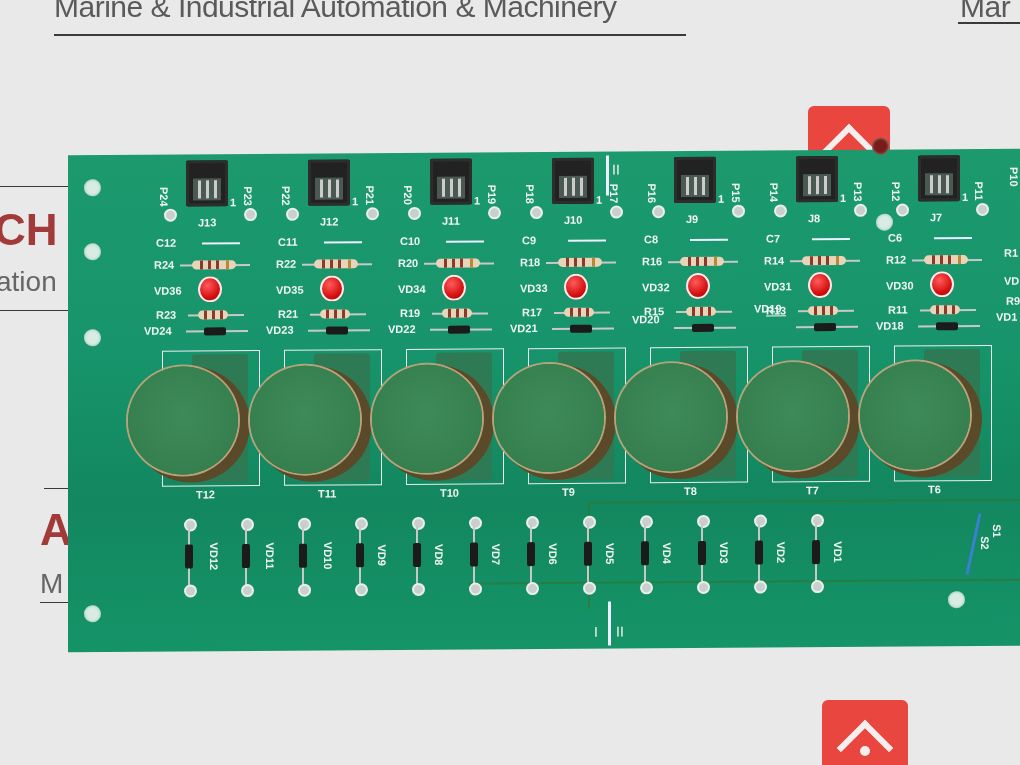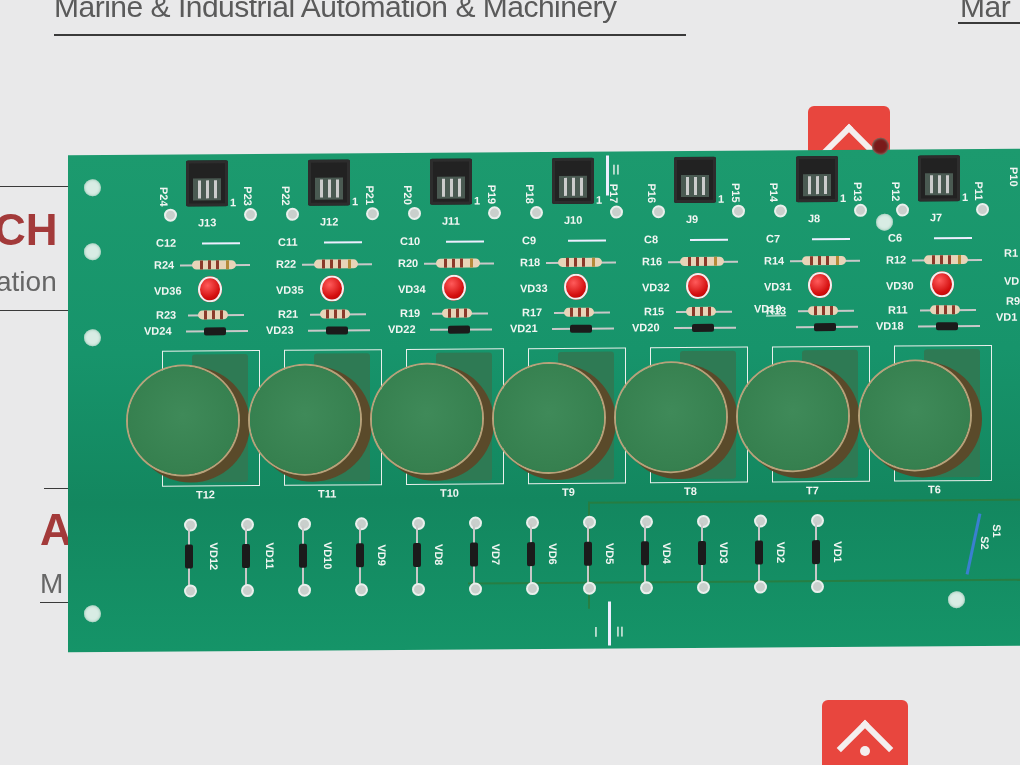--- a/index.html
+++ b/index.html
@@ -255,21 +255,21 @@
         </div>
         <div class="silk" style="left:574px;top:130px;">VD32</div>
         <div class="led" style="left:618px;top:122px;"></div>
         <div class="silk" style="left:576px;top:154px;">R15</div>
         <div class="lead" style="left:608px;top:160px;width:56px;"></div>
         <div class="resistor" style="left:618px;top:156px;width:30px;">
           <div class="band" style="left:6px"></div>
           <div class="band" style="left:14px"></div>
           <div class="band" style="left:22px"></div>
         </div>
-        <div class="silk" style="left:564px;top:170px;">VD20</div>
+        <div class="silk" style="left:564px;top:162px;">VD20</div>
         <div class="lead" style="left:606px;top:176px;width:62px;"></div>
         <div class="diode" style="left:624px;top:173px;width:22px;"></div>
         <div class="trans-box" style="left:582px;top:196px;width:96px;height:134px;"></div>
         <div class="trans-tab" style="left:612px;top:200px;width:56px;height:128px;"></div>
         <div class="trans" style="left:548px;top:212px;width:110px;height:108px;"></div>
         <div class="silk" style="left:616px;top:334px;">T8</div>
       </div>
       <div style="position: absolute; left: 0px; top: 0px;">
         <div class="connector" style="left:728px;top:6px;">
           <div class="win"></div>

